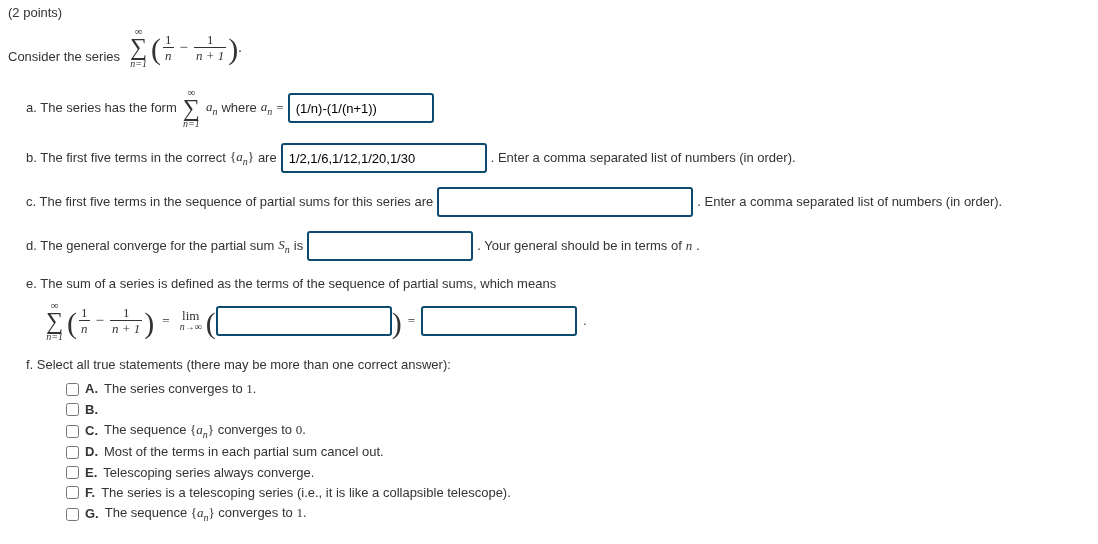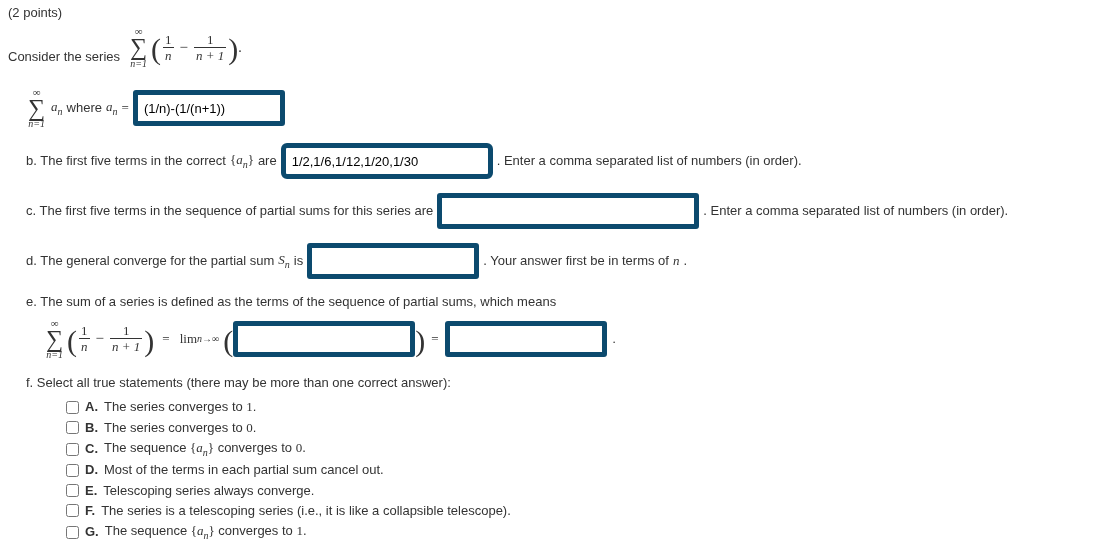--- a/index.html
+++ b/index.html
@@ -25,35 +25,35 @@
   .frac { display:inline-flex; flex-direction:column; align-items:center; font-family:'Times New Roman',serif; font-size:13px; line-height:1; vertical-align:middle; margin:0 2px;}
   .frac .num { padding:0 2px 1px 2px;}
   .frac .den { border-top:1px solid #333; padding:1px 2px 0 2px;}
   .lparen, .rparen { font-family:'Times New Roman',serif; font-size:30px; line-height:0; position:relative; top:2px;}
   .mi { font-family:'Times New Roman',serif; font-style:italic;}
   .mrm { font-family:'Times New Roman',serif;}
   input.tin {
     font-family: Arial, sans-serif;
     font-size: 13px;
     padding: 4px 6px;
-    border:5px solid #0c4a6e;
+    border:2px solid #0c4a6e;
     border-radius:3px;
     background:#fff;
     height:18px;
   }
-  .tin.w130{width:130px;} .tin.w190{width:190px;border-radius:6px;} .tin.w240{width:240px;}
+  .tin.w130{width:130px;} .tin.w190{width:190px;} .tin.w240{width:240px;}
   .tin.w150{width:150px;} .tin.w160{width:160px;} .tin.w140{width:140px;}
   .choices { margin:6px 0 0 40px;}
   .choice-row{ display:flex; align-items:center; gap:6px; margin:2px 0;}
   .choice-row input[type=checkbox]{ margin:0;}
   .clabel{ font-weight:bold;}
   .sub { font-size:10px; vertical-align:sub; font-style:italic;}
   .mathit { font-style: italic; font-family:'Times New Roman',serif;}
   .eqblock{ display:flex; align-items:center; margin:6px 0 6px 18px;}
-  .limblock{ display:inline-flex; flex-direction:row; align-items:center; font-family:'Times New Roman',serif; font-size:13px; line-height:1; margin:0 4px;}
+  .limblock{ display:inline-flex; flex-direction:column; align-items:center; font-family:'Times New Roman',serif; font-size:13px; line-height:1; margin:0 4px;}
   .limblock .limtop{}
   .limblock .limbot{ font-size:10px; font-style:italic;}
 </style>
 </head>
 <body>
 
 <div class="points">(2 points)</div>
 
 <div class="intro">
   <span class="label">Consider the series</span>
@@ -73,20 +73,21 @@
         <span class="num">1</span>
         <span class="den mi">n + 1</span>
       </span>
     <span class="rparen">)</span>
       <span class="mrm" style="font-size:14px;">.</span>
   </span>
 </div>
 
 <div class="part">
   <div class="part-row">
+    <span>a. The series has the form</span>
     <span class="sumblock">
       <span class="top">∞</span>
       <span class="sigma">∑</span>
       <span class="bot">n=1</span>
     </span>
     <span class="mathit">a<span class="sub">n</span></span>
     <span> where </span>
     <span class="mathit">a<span class="sub">n</span></span>
     <span class="mrm"> = </span>
     <input class="tin w130" type="text" value="(1/n)-(1/(n+1))" style="">
@@ -110,21 +111,21 @@
     <span> .  Enter a comma separated list of numbers (in order).</span>
   </div>
 </div>
 
 <div class="part">
   <div class="part-row">
     <span>d. The general converge for the partial sum </span>
     <span class="mathit">S<span class="sub">n</span></span>
     <span> is </span>
     <input class="tin w150" type="text" value="" style="">
-    <span> .  Your answer first be in terms of </span>
+    <span> .  Your general should be in terms of </span>
     <span class="mathit">n</span>
       <span>.</span>
   </div>
 </div>
 
 <div class="part">
   <div>e. The sum of a series is defined as the terms of the sequence of partial sums, which means</div>
   <div class="eqblock">
     <span class="sumblock">
       <span class="top">∞</span>
@@ -162,21 +163,20 @@
   <div>f. Select all true statements (there may be more than one correct answer):</div>
   <div class="choices" id="choices">
       <div class="choice-row">
         <input type="checkbox" style="">
         <span class="clabel">A.</span>
         <span><span>The series converges to </span><span class="mrm">1</span><span>.</span></span>
       </div>
       <div class="choice-row">
         <input type="checkbox" style="">
         <span class="clabel">B.</span>
-        <span><span>The series converges to </span><span class="mrm">0</span><span>.</span></span>
       </div>
       <div class="choice-row">
         <input type="checkbox" style="">
         <span class="clabel">C.</span>
         <span><span>The sequence </span><span class="mrm">{<span class="mathit">a<span class="sub">n</span></span>}</span><span> converges to </span><span class="mrm">0</span><span>.</span></span>
       </div>
       <div class="choice-row">
         <input type="checkbox" style="">
         <span class="clabel">D.</span>
         <span><span>Most of the terms in each partial sum cancel out.</span></span>

